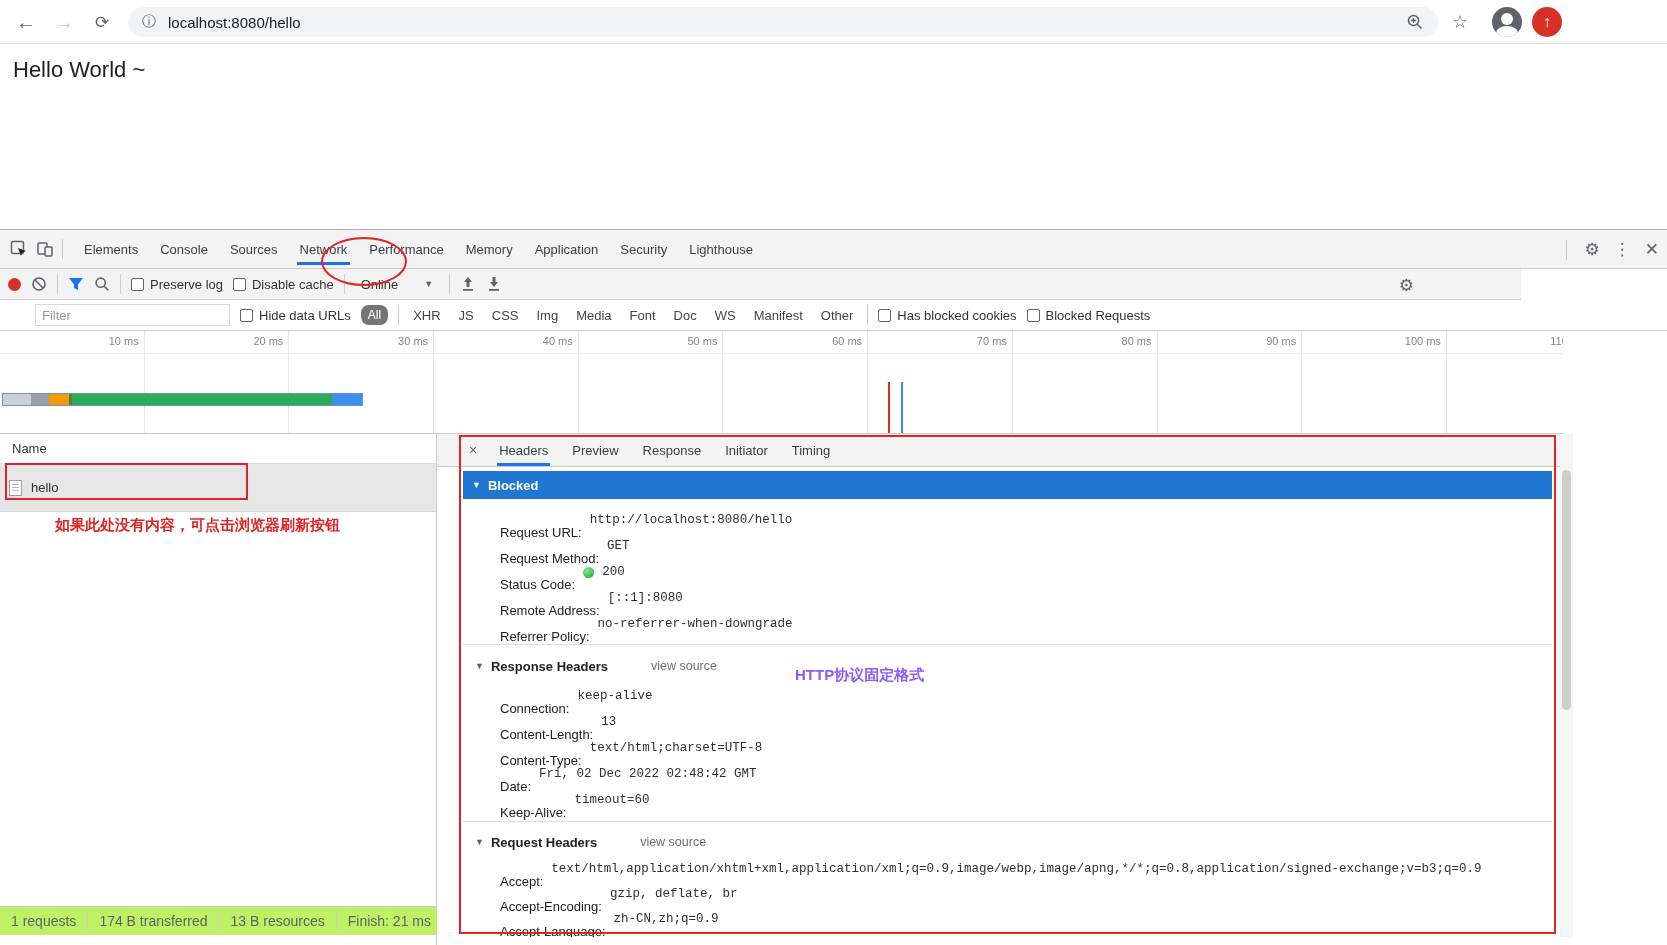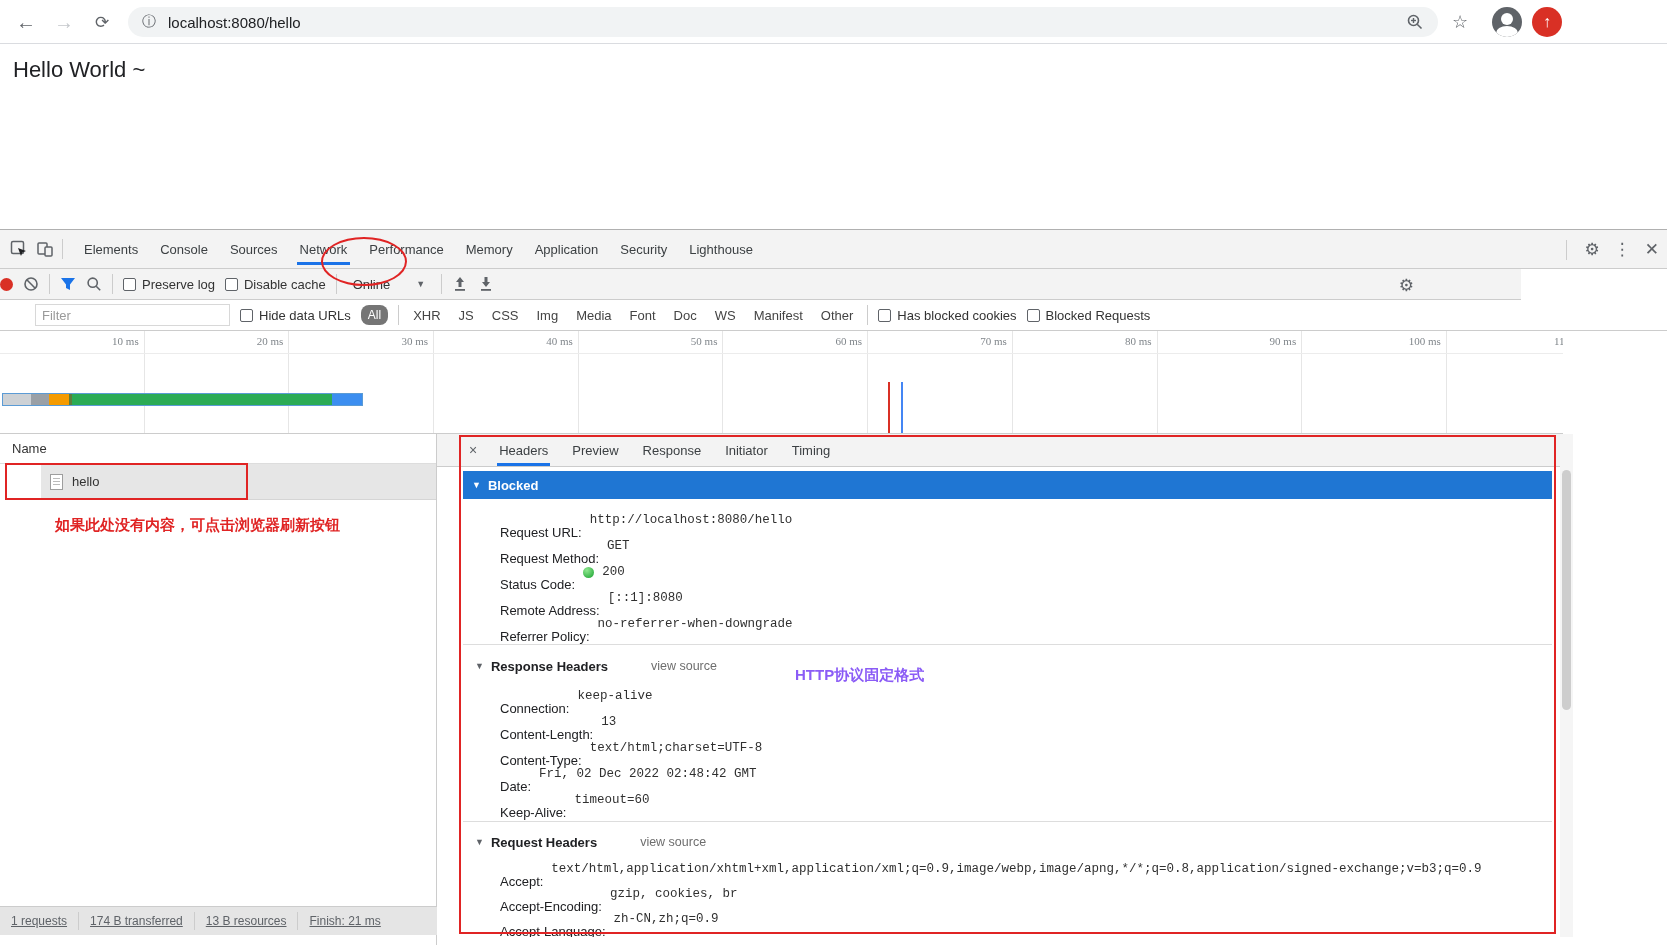--- a/index.html
+++ b/index.html
@@ -30,64 +30,64 @@
   .dt-tabbar { position:absolute; left:0; top:0; width:1667px; height:39px; background:#f3f3f3; border-bottom:1px solid #ccc; display:flex; align-items:center; }
   .dt-left-icons { display:flex; align-items:center; height:100%; padding:0 6px; }
   .dt-left-icons .tool-ico { width:26px; height:24px; display:flex; align-items:center; justify-content:center; }
   .dt-sep { width:1px; height:20px; background:#ccc; margin:0 4px; }
   .dt-tab { padding:0 11px; font-size:13px; color:#3c4043; height:100%; display:flex; align-items:center; position:relative; }
   .dt-tab.active::after { content:""; position:absolute; left:8px; right:8px; bottom:3px; height:3px; background:#1a73e8; }
   .dt-right-icons { position:absolute; right:8px; top:0; height:39px; display:flex; align-items:center; gap:14px; color:#5f6368; }
   .dt-right-icons .ri { font-size:17px; }
   .network-ellipse { position:absolute; left:321px; top:7px; width:86px; height:49px; border:2.5px solid #e02424; border-radius:50%; pointer-events:none; z-index:9; }
 
-  .dt-actionbar { position:absolute; left:0; top:39px; width:1521px; height:31px; background:#f3f3f3; border-bottom:1px solid #ccc; display:flex; align-items:center; gap:10px; }
+  .dt-actionbar { position:absolute; left:0; top:39px; width:1521px; height:31px; background:#f3f3f3; border-bottom:1px solid #ccc; display:flex; align-items:center; padding-left:8px; gap:10px; }
   .rec-dot { width:13px; height:13px; border-radius:50%; background:#d93025; }
   .svg-ico { display:flex; align-items:center; }
   .cb { width:13px; height:13px; border:1px solid #5f6368; border-radius:2px; background:#fff; display:inline-block; flex:none; }
   .cb-group { display:flex; align-items:center; gap:6px; font-size:13px; color:#333; }
   .throttle { display:flex; align-items:center; gap:26px; font-size:13px; color:#333; padding:0 6px; }
   .caret { font-size:9px; color:#5f6368; }
   .action-gear { position:absolute; right:107px; top:6px; font-size:17px; color:#5f6368; }
 
   .dt-filterbar { position:absolute; left:0; top:70px; width:1667px; height:31px; background:#fff; border-bottom:1px solid #ccc; display:flex; align-items:center; gap:10px;padding-left:32px; }
   .filter-input { margin-left:3px; width:195px; height:22px; border:1px solid #d8d8d8; font-size:13px; padding:0 6px; color:#333; outline:none; font-family:"Liberation Sans", sans-serif; }
   .filter-input::placeholder { color:#9a9a9a; }
   .type-pill { background:#757575; color:#fff; font-size:12px; padding:3px 7px; border-radius:8px; }
   .type-item { font-size:13px; color:#444; padding:0 4px; }
   .vsep { width:1px; height:20px; background:#ccc; }
 
   .overview { position:absolute; left:0; top:101px; width:1563px; height:103px; background:#fff; overflow:hidden; border-bottom:1px solid #ccc; }
   .tl-cols { position:absolute; left:0; top:0; height:103px; display:flex; }
-  .tl-col { width:144.7px; height:103px; border-right:1px solid #e6e6e6; flex:none;font-family:Liberation Serif, serif; }
+  .tl-col { width:144.7px; height:103px; border-right:1px solid #e6e6e6; flex:none; }
   .tl-label { display:block; text-align:right; padding:4px 5px 0 0; font-size:11px; color:#80868b; white-space:nowrap; }
   .tl-strip-line { position:absolute; left:0; top:22px; width:1563px; height:1px; background:#ececec; }
   .wf-bar { position:absolute; left:2px; top:62px; height:13px; width:361px; display:flex; border:1px solid #5b9bd5; }
   .wf-seg { height:100%; flex:none; }
   .seg-lgray { width:28px; background:#cdd1d5; }
   .seg-gray { width:18px; background:#9aa0a6; }
   .seg-orange { width:20px; background:#f59b00; }
   .seg-dark { width:3px; background:#5e7d3a; }
   .seg-green { width:260px; background:#2bab55; }
   .seg-blue { width:30px; background:#3c8ef0; }
   .vline-red { position:absolute; left:888px; top:51px; width:2px; height:52px; background:#d93025; }
   .vline-blue { position:absolute; left:901px; top:51px; width:2px; height:52px; background:#4486f4; }
 
   
   .dt-main { position:absolute; left:0; top:204px; width:1667px; height:512px; background:#fff; }
 
   .req-table { position:absolute; left:0; top:0; width:437px; height:512px; border-right:1px solid #ccc; }
   .name-header { height:30px; border-bottom:1px solid #ddd; background:#fff; display:flex; align-items:center; padding-left:12px; font-size:13px; color:#333; }
-  .req-row { height:36px; background:#e6e6e6; border-bottom:1px solid #d5d5d5; display:flex; align-items:center; padding-left:9px; gap:9px; font-size:13px; color:#333;margin-left:41px; }
+  .req-row { height:48px; background:#e6e6e6; border-bottom:1px solid #d5d5d5; display:flex; align-items:center; padding-left:9px; gap:9px; font-size:13px; color:#333; }
   .doc-ico { width:13px; height:16px; background:#fff; border:1px solid #9e9e9e; position:relative; flex:none; }
   .doc-ico::before { content:""; position:absolute; left:2px; right:2px; top:3px; height:8px;
       background:repeating-linear-gradient(#bbb 0 1px, transparent 1px 3px); }
   .row-annotation { position:absolute; left:5px; top:29px; width:243px; height:37px; border:2.5px solid #e02424; pointer-events:none; }
   .empty-hint { position:absolute; left:55px; top:82px; font-size:15px; font-weight:bold; color:#e02424; white-space:nowrap; }
-  .summary-bar { position:absolute; left:0; top:472px; width:437px; height:29px; border-top:1px solid #ccc; background:#e5e5e5; display:flex; align-items:center; font-size:12px; color:#5f6368;text-decoration:underline; }
+  .summary-bar { position:absolute; left:0; top:472px; width:437px; height:29px; border-top:1px solid #ccc; background:#bef264; display:flex; align-items:center; font-size:14px; color:#5f6368; }
   .summary-item { padding:0 11px; border-right:1px solid #ccc; height:18px; display:flex; align-items:center; white-space:nowrap; }
   .summary-item:last-child { border-right:none; }
 
   
   .details { position:absolute; left:437px; top:0; width:1126px; height:503px; background:#fff; overflow:hidden; }
   .panel-annotation { position:absolute; left:459px; top:1px; width:1097px; height:499px; border:2.5px solid #e02424; pointer-events:none; z-index:8; }
   .d-tabs { height:33px; background:#f3f3f3; border-bottom:1px solid #ccc; display:flex; align-items:center; }
   .d-close { padding:0 10px 0 32px; color:#5f6368; font-size:14px; }
   .d-tab { padding:0 12px; font-size:13px; color:#3c4043; height:100%; display:flex; align-items:center; position:relative; }
   .d-tab.active::after { content:""; position:absolute; left:10px; right:10px; bottom:0; height:3px; background:#1a73e8; }
@@ -428,21 +428,21 @@
         <span class="tri">▼</span>
         <span>Request Headers</span>
         <span class="view-source">view source</span>
       </div>
       <div class="hrow" style="top:422px">
         <span class="hname">Accept:</span>
         <span class="hval">text/html,application/xhtml+xml,application/xml;q=0.9,image/webp,image/apng,*/*;q=0.8,application/signed-exchange;v=b3;q=0.9</span>
       </div>
       <div class="hrow" style="top:447px">
         <span class="hname">Accept-Encoding:</span>
-        <span class="hval">gzip, cookies, br</span>
+        <span class="hval">gzip, deflate, br</span>
       </div>
       <div class="hrow" style="top:472px">
         <span class="hname">Accept-Language:</span>
         <span class="hval">zh-CN,zh;q=0.9</span>
       </div>
     </div>
 
     <div class="panel-annotation"></div>
     <div class="d-scrollbar">
         <div class="d-thumb"></div>

